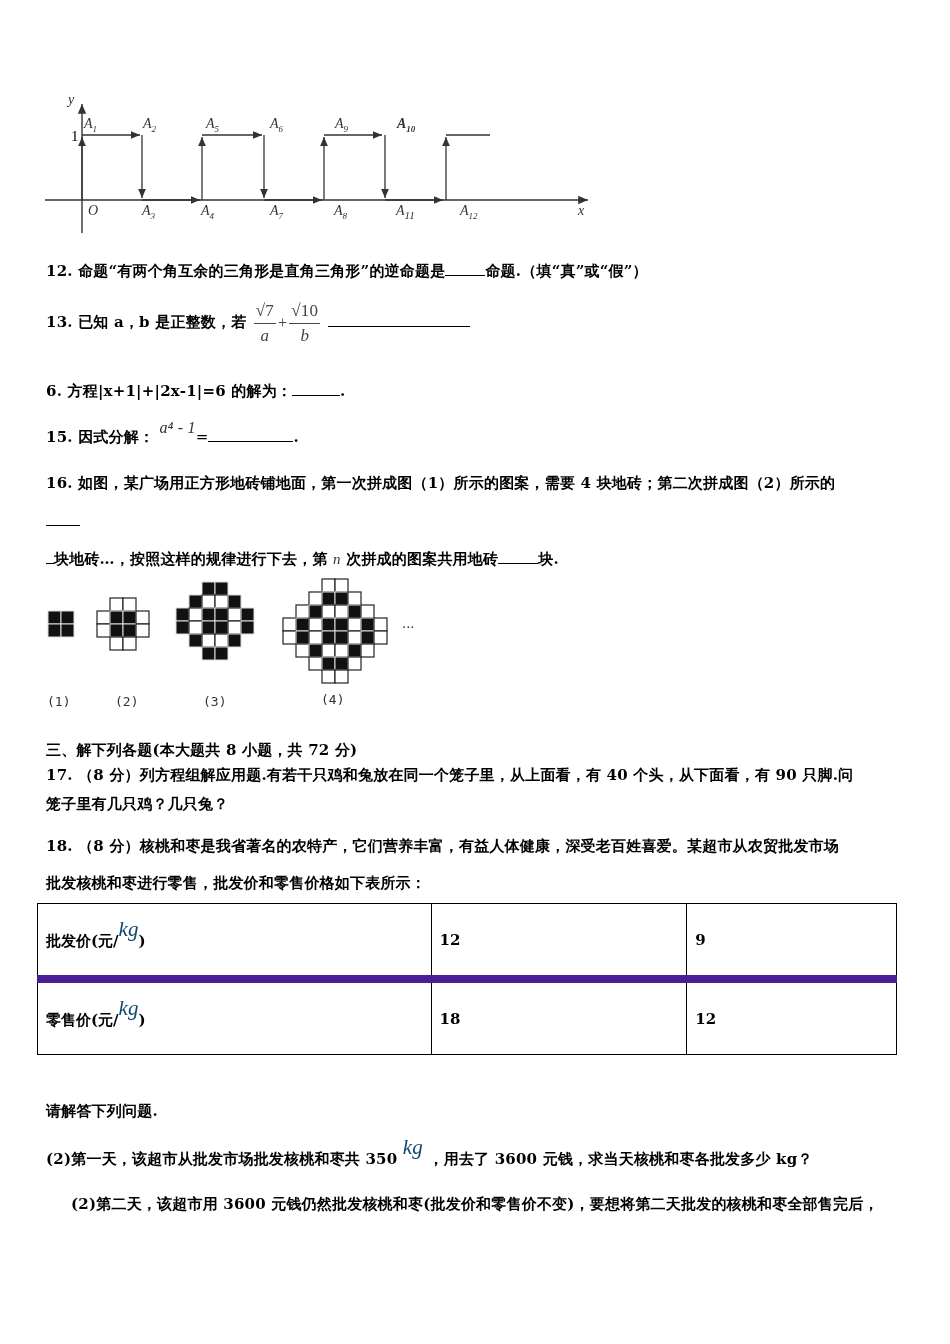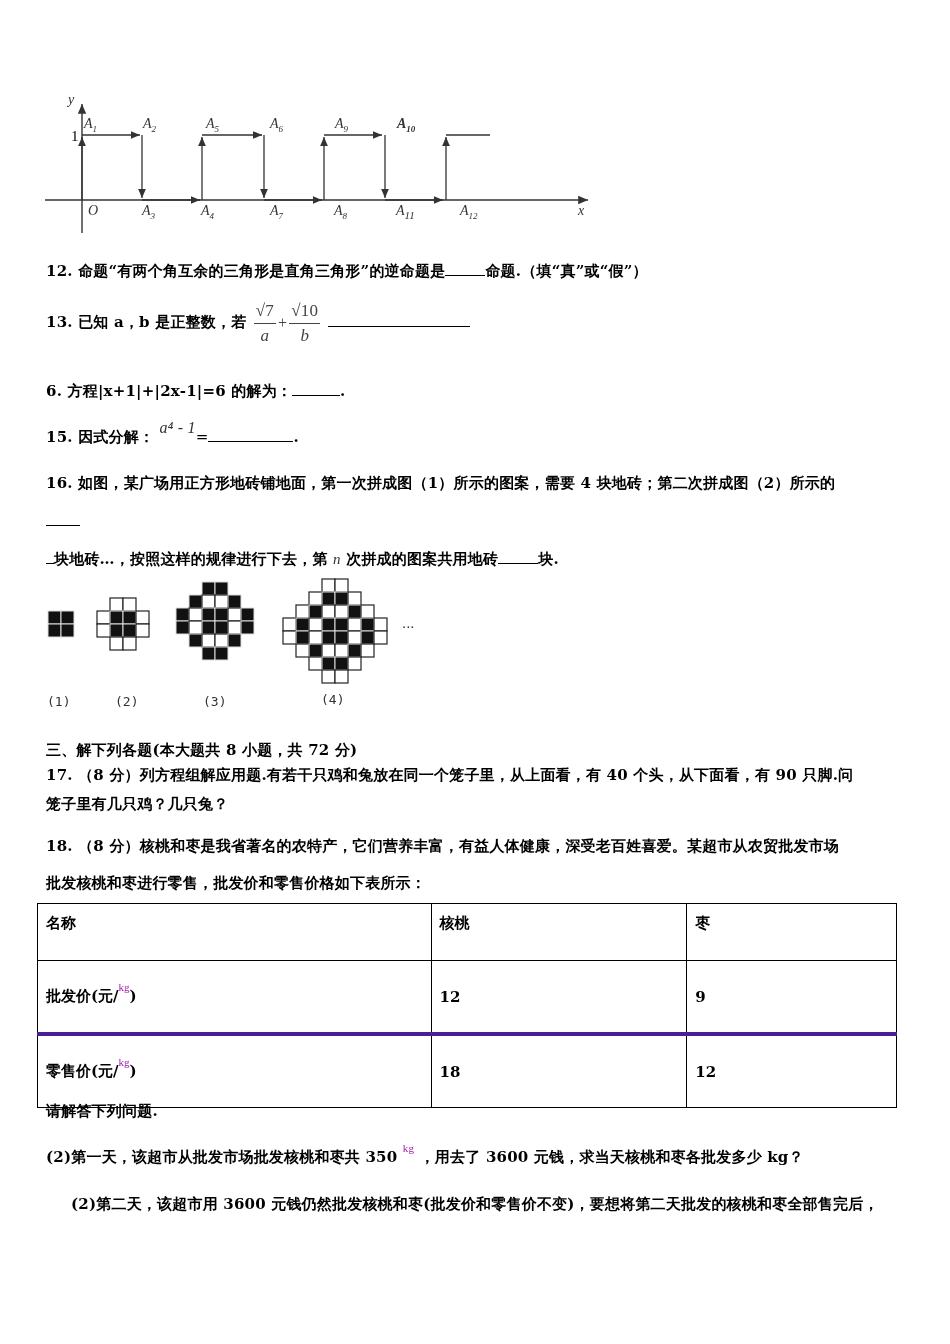--- a/index.html
+++ b/index.html
@@ -9,26 +9,26 @@
     color: #000;
   }
   .abs { position: absolute; }
   .q { font-size: 15px; font-weight: bold; line-height: 20px; white-space: nowrap; letter-spacing: 0.2px; }
   .blank { display: inline-block; border-bottom: 1px solid #000; height: 15px; vertical-align: baseline; }
   .math { font-family: "Liberation Serif", "DejaVu Serif", serif; font-weight: normal; font-style: italic; color: #333; }
   .frac { display: inline-block; text-align: center; vertical-align: middle; font-family: "Liberation Serif", serif; font-weight: normal; color: #444; font-size: 17px; margin: 0 2px; }
   .frac .num { display: block; border-bottom: 1px solid #444; padding: 0 2px; line-height: 24px; }
   .frac .den { display: block; font-style: italic; line-height: 24px; }
   .plus { font-family: "Liberation Serif", serif; font-weight: normal; color: #444; font-size: 16px; vertical-align: middle; }
-  .sup-kg { font-family: "Liberation Serif", serif; font-weight: normal; font-size: 11px; position: relative; top: -10px; color: #a21caf; }
+  .sup-kg { font-family: "Liberation Serif", serif; font-style: italic; font-weight: normal; font-size: 21px; position: relative; top: -10px; color: #0c4a6e; }
   table.prices { border-collapse: collapse; position: absolute; left: 37px; top: 903px; width: 860px; }
   table.prices td { border: 1px solid #000; font-size: 15px; font-weight: bold; padding: 0 8px; vertical-align: middle; }
   table.prices tr.r0 td { height: 46px; vertical-align: top; padding-top: 10px; }
   table.prices tr.r1 td { height: 71px; }
-  table.prices tr.r2 td { height: 71px; border-top: 4px solid #4c1d95; }
+  table.prices tr.r2 td { height: 71px; border-top: 8px solid #4c1d95; }
   .caption { font-family: "DejaVu Sans Mono", monospace; font-size: 13px; color: #333; }
   .tile-svg { position: absolute; }
 </style>
 </head>
 <body>
 
 <svg class="abs" style="left:40px;top:90px;" width="560" height="150" viewBox="0 0 560 150">
   <defs>
     <marker id="ar" markerWidth="8" markerHeight="8" refX="7" refY="4" orient="auto">
       <path d="M0,1 L7,4 L0,7 Z" fill="#333"></path>
@@ -210,25 +210,20 @@
 <div class="abs q" style="left:46px;top:836px;">18. （8 分）核桃和枣是我省著名的农特产，它们营养丰富，有益人体健康，深受老百姓喜爱。某超市从农贸批发市场</div>
 <div class="abs q" style="left:46px;top:873px;">批发核桃和枣进行零售，批发价和零售价格如下表所示：</div>
 
 <table class="prices">
   <colgroup>
       <col style="width:394px">
       <col style="width:256px">
       <col style="width:210px">
     </colgroup>
   <tbody>
-      <tr class="r0">
-    <td>名称</td>
-    <td>核桃</td>
-    <td>枣</td>
-  </tr>
   <tr class="r1">
     <td><span>批发价(元/</span><span class="sup-kg">kg</span><span>)</span></td>
     <td>12</td>
     <td>9</td>
   </tr>
   <tr class="r2">
     <td><span>零售价(元/</span><span class="sup-kg">kg</span><span>)</span></td>
     <td>18</td>
     <td>12</td>
   </tr>

